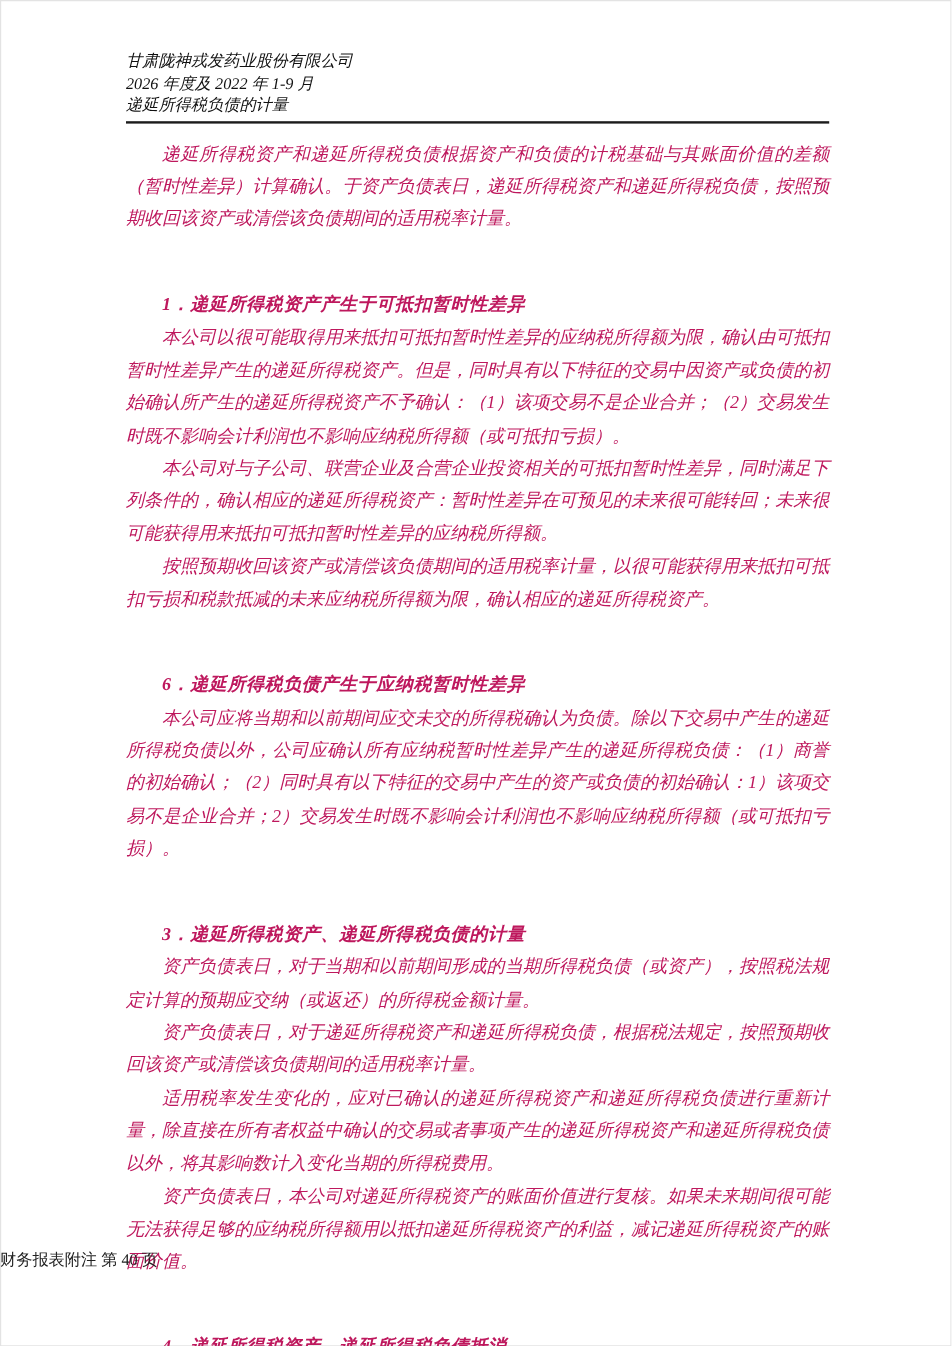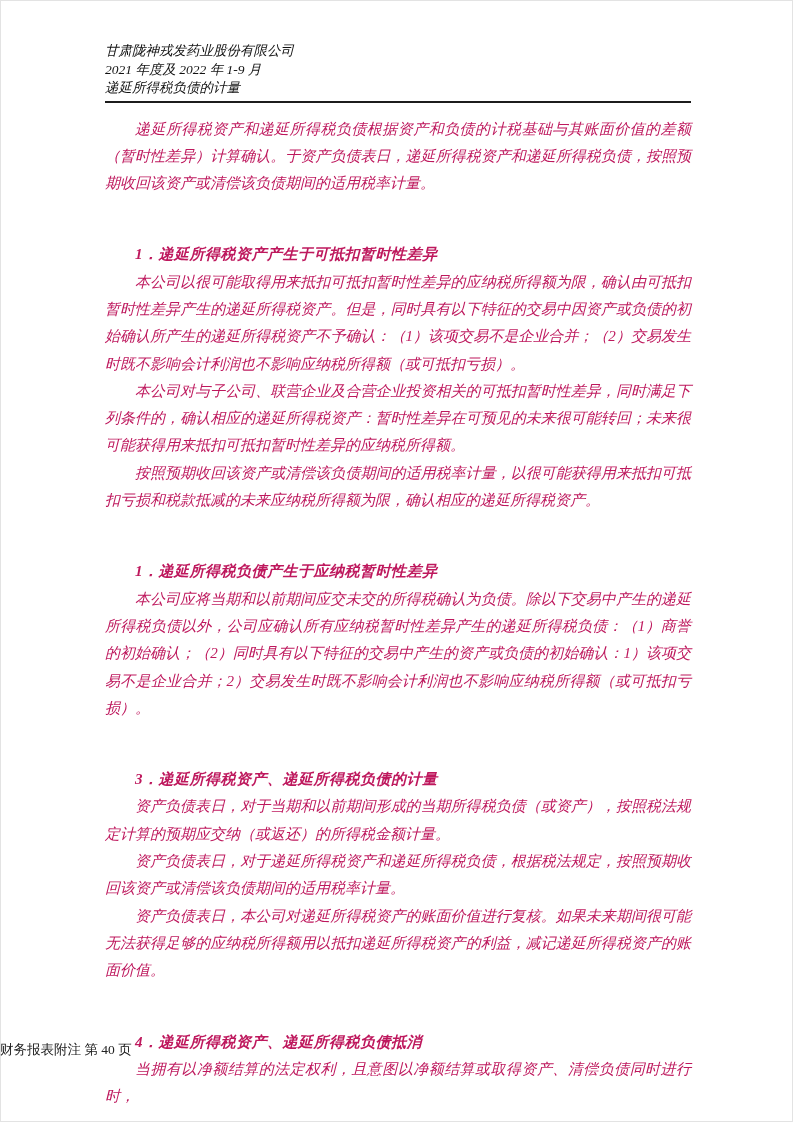--- a/index.html
+++ b/index.html
@@ -59,36 +59,37 @@
   }
 </style>
 </head>
 <body>
 
 <div class="page">
   <div class="content">
 
     <div class="doc-header">
       <div>甘肃陇神戎发药业股份有限公司</div>
-      <div>2021 年度及 2022 年 1-9 月</div>
+      <div>2026 年度及 2022 年 1-9 月</div>
       <div>递延所得税负债的计量</div>
     </div>
     <hr class="header-rule">
 
     <div class="doc-body">
       <div class="para">递延所得税资产和递延所得税负债根据资产和负债的计税基础与其账面价值的差额（暂时性差异）计算确认。于资产负债表日，递延所得税资产和递延所得税负债，按照预期收回该资产或清偿该负债期间的适用税率计量。</div>
       <div class="heading">1．递延所得税资产产生于可抵扣暂时性差异</div>
       <div class="para">本公司以很可能取得用来抵扣可抵扣暂时性差异的应纳税所得额为限，确认由可抵扣暂时性差异产生的递延所得税资产。但是，同时具有以下特征的交易中因资产或负债的初始确认所产生的递延所得税资产不予确认：（1）该项交易不是企业合并；（2）交易发生时既不影响会计利润也不影响应纳税所得额（或可抵扣亏损）。</div>
       <div class="para">本公司对与子公司、联营企业及合营企业投资相关的可抵扣暂时性差异，同时满足下列条件的，确认相应的递延所得税资产：暂时性差异在可预见的未来很可能转回；未来很可能获得用来抵扣可抵扣暂时性差异的应纳税所得额。</div>
       <div class="para">按照预期收回该资产或清偿该负债期间的适用税率计量，以很可能获得用来抵扣可抵扣亏损和税款抵减的未来应纳税所得额为限，确认相应的递延所得税资产。</div>
-      <div class="heading">1．递延所得税负债产生于应纳税暂时性差异</div>
+      <div class="heading">6．递延所得税负债产生于应纳税暂时性差异</div>
       <div class="para">本公司应将当期和以前期间应交未交的所得税确认为负债。除以下交易中产生的递延所得税负债以外，公司应确认所有应纳税暂时性差异产生的递延所得税负债：（1）商誉的初始确认；（2）同时具有以下特征的交易中产生的资产或负债的初始确认：1）该项交易不是企业合并；2）交易发生时既不影响会计利润也不影响应纳税所得额（或可抵扣亏损）。</div>
       <div class="heading">3．递延所得税资产、递延所得税负债的计量</div>
       <div class="para">资产负债表日，对于当期和以前期间形成的当期所得税负债（或资产），按照税法规定计算的预期应交纳（或返还）的所得税金额计量。</div>
       <div class="para">资产负债表日，对于递延所得税资产和递延所得税负债，根据税法规定，按照预期收回该资产或清偿该负债期间的适用税率计量。</div>
+      <div class="para">适用税率发生变化的，应对已确认的递延所得税资产和递延所得税负债进行重新计量，除直接在所有者权益中确认的交易或者事项产生的递延所得税资产和递延所得税负债以外，将其影响数计入变化当期的所得税费用。</div>
       <div class="para">资产负债表日，本公司对递延所得税资产的账面价值进行复核。如果未来期间很可能无法获得足够的应纳税所得额用以抵扣递延所得税资产的利益，减记递延所得税资产的账面价值。</div>
       <div class="heading">4．递延所得税资产、递延所得税负债抵消</div>
       <div class="para">当拥有以净额结算的法定权利，且意图以净额结算或取得资产、清偿负债同时进行时，</div>
     </div>
 
   </div>
 
   <div class="doc-footer">财务报表附注 第 40 页</div>
 </div>
 

